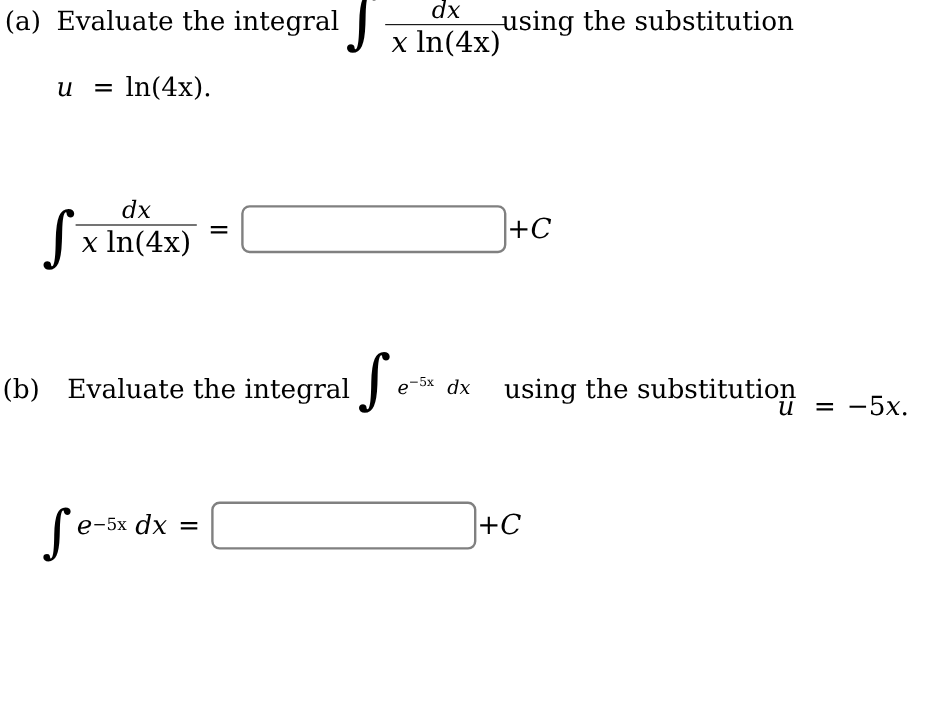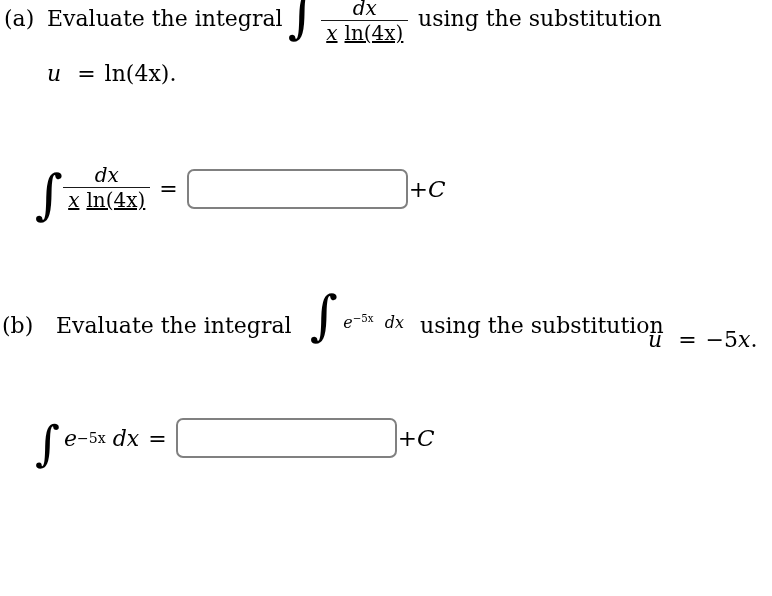--- a/index.html
+++ b/index.html
@@ -44,22 +44,21 @@
   }
   .frac .num {
     display: block;
     padding: 0 5px 1px 5px;
     font-size: 20px;
   }
   .frac .den {
     display: block;
     border-top: 1.3px solid #1a1a1a;
     padding: 1px 5px 0 5px;
-    font-size: 20px;
-    text-decoration: underline;
+    font-size: 24px;
   }
 
   sup.exp {
     font-size: 0.64em;
     vertical-align: super;
     line-height: 0;
   }
 
   
   .block { position: absolute; }
@@ -149,21 +148,21 @@
 </div>
 
 <div class="q-label math" style="left:2px; top:313px;">
   <span>(b)</span>
 </div>
 
 <div class="q-text math" style="left:56px; top:313px;">
   <span>Evaluate the integral</span>
 </div>
 
-<div class="block math" style="left:298px; top:310px;margin-left:12px;">
+<div class="block math" style="left:298px; top:310px;">
   <span class="intsign">∫</span>
   <span class="it">e</span><sup class="exp">−5x</sup>
   <span class="it" style="margin-left:6px;">dx</span>
 </div>
 
 <div class="q-text math" style="left:420px; top:313px;">
   <span>using the substitution</span>
 </div>
 
 <div class="q-text math" style="left:648px; top:313px;margin-top:14px;">

